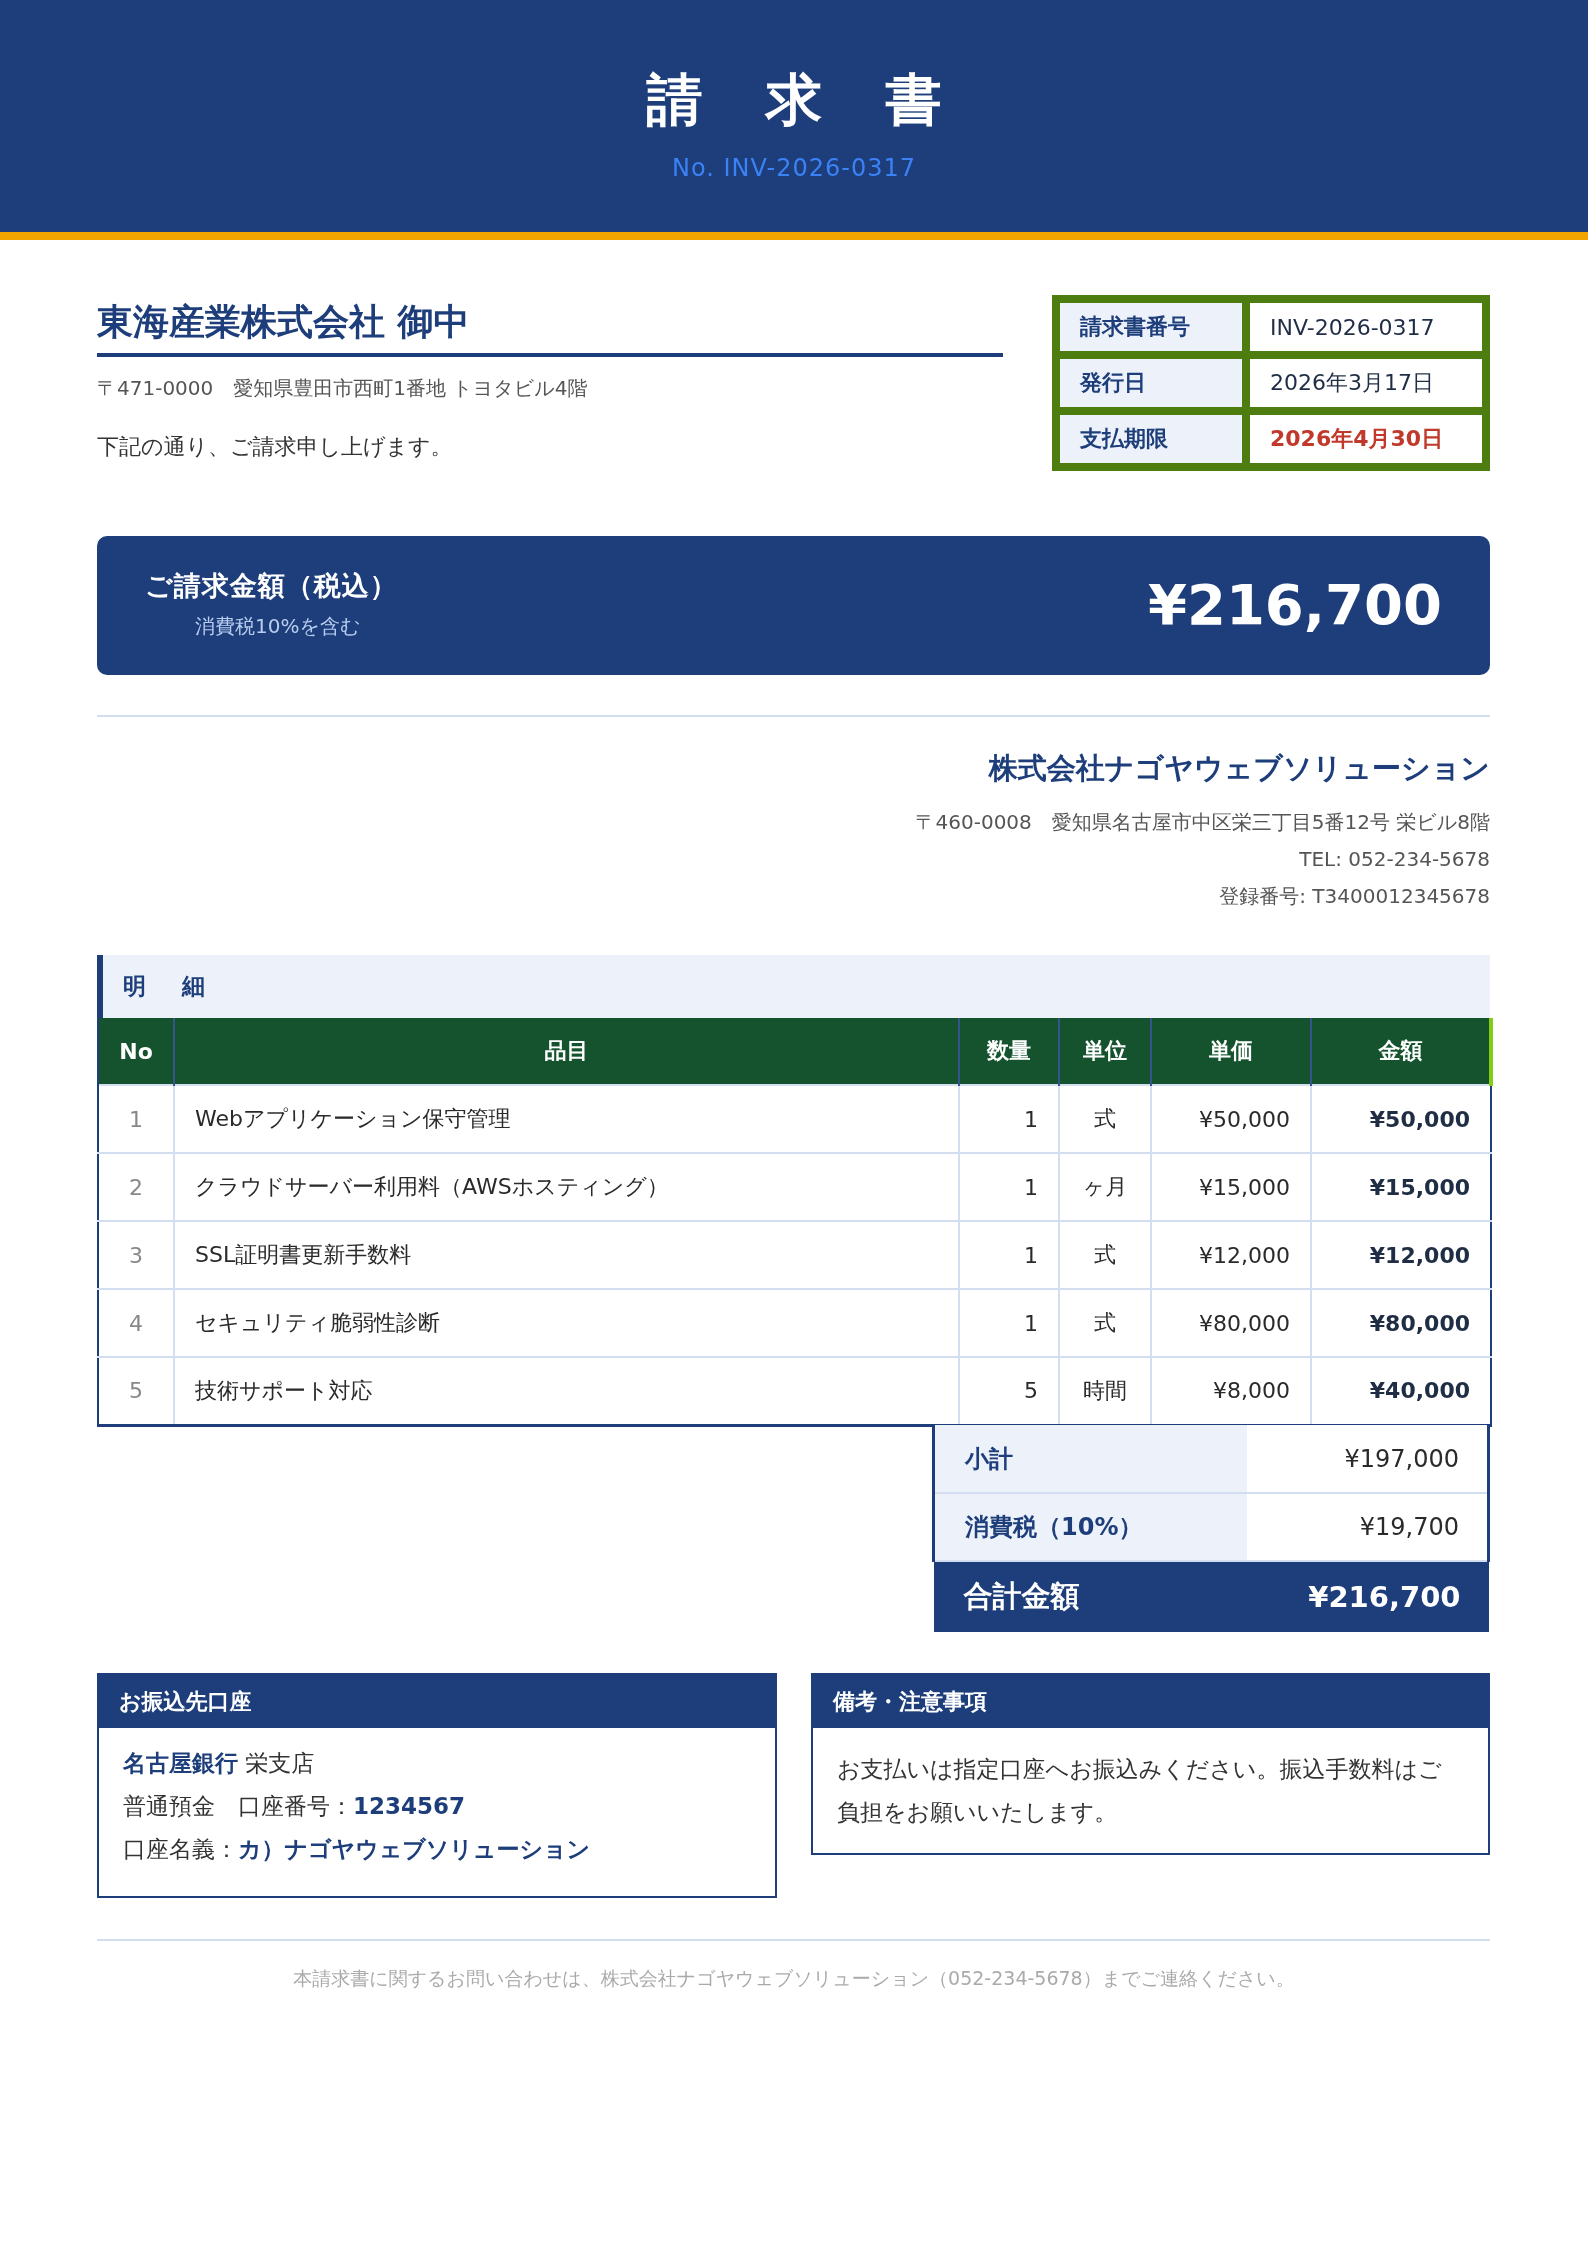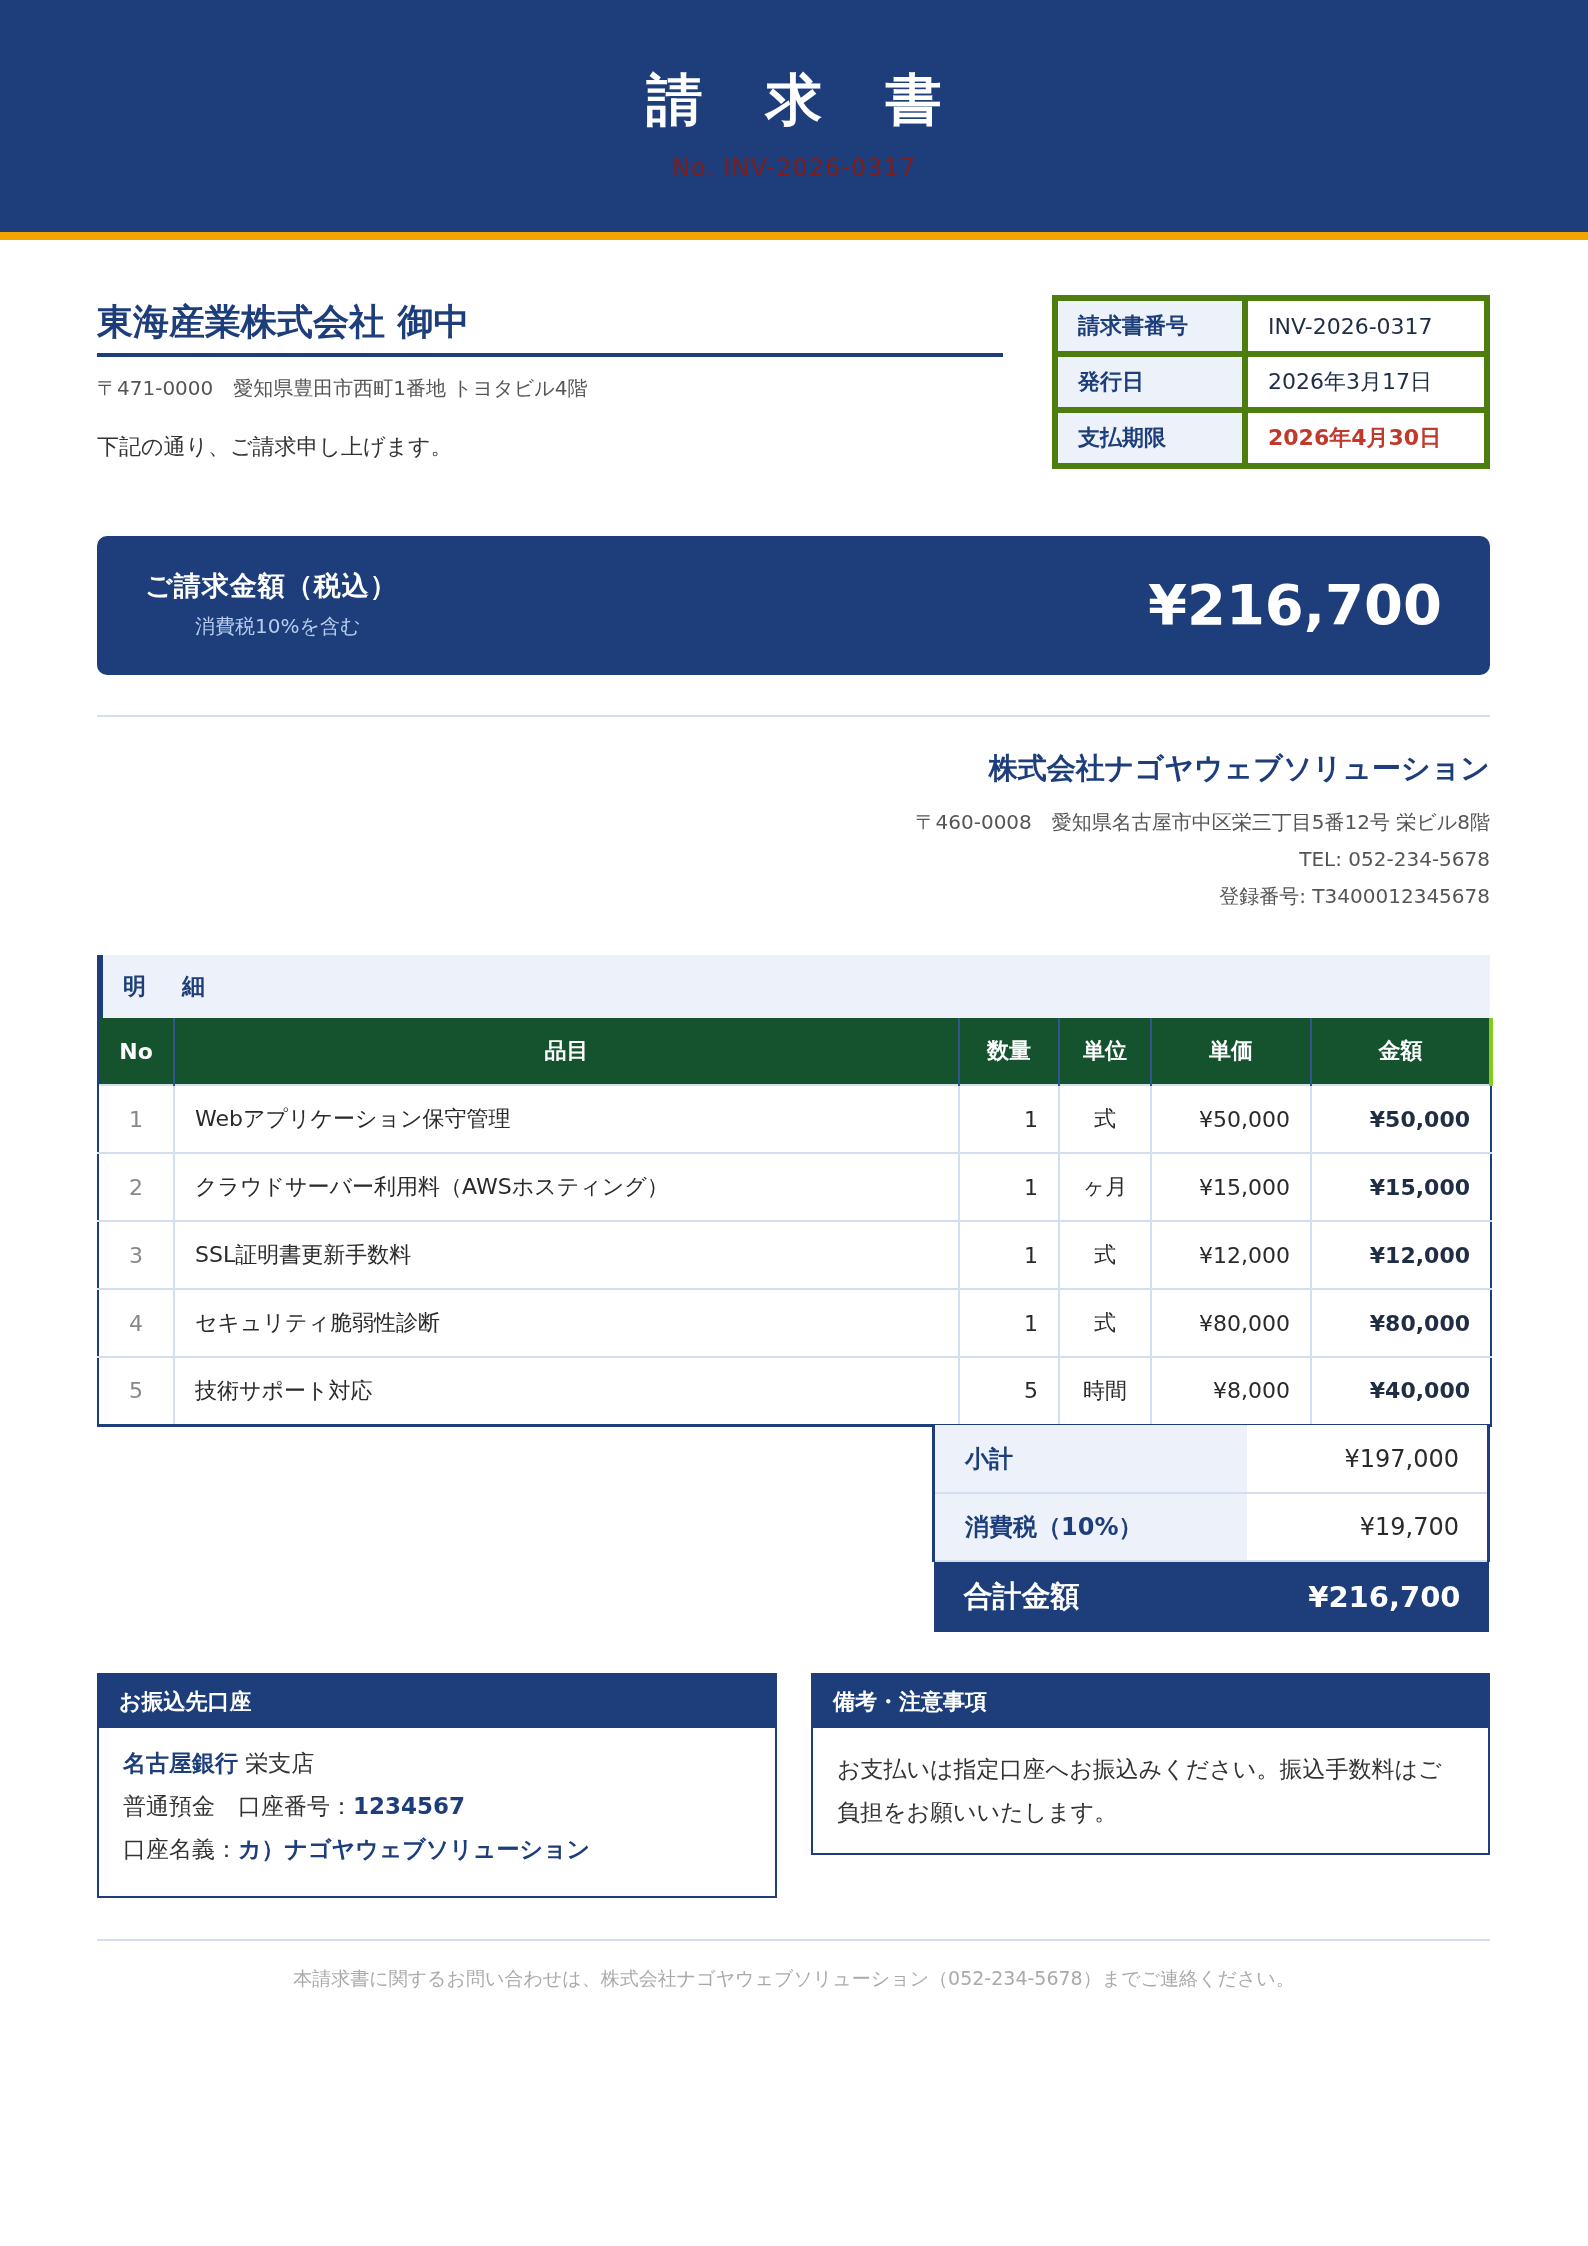--- a/index.html
+++ b/index.html
@@ -2,29 +2,29 @@
 <html><head>
 <meta charset="utf-8">
 <style>
   * { box-sizing: border-box; margin: 0; padding: 0; }
   html, body { width: 1588px; height: 2246px; background: #ffffff; }
   body { font-family: "DejaVu Sans", "Liberation Sans", sans-serif; color: #222; position: relative; overflow: hidden; }
 
   .header-band { position: absolute; left: 0; top: 0; width: 1588px; height: 232px; background: #1d3e7a; }
   .gold-strip { position: absolute; left: 0; top: 232px; width: 1588px; height: 8px; background: #f0a500; }
   .doc-title { position: absolute; left: 0; width: 1588px; top: 60px; text-align: center; color: #fff; font-size: 56px; font-weight: bold; letter-spacing: 22px; padding-left: 22px; line-height: 80px; }
-  .doc-number { position: absolute; left: 0; width: 1588px; top: 150px; text-align: center; color: #7f1d1d; font-size: 24px; letter-spacing: 1px; line-height: 36px; }
+  .doc-number { position: absolute; left: 0; width: 1588px; top: 150px; text-align: center; color: #3b82f6; font-size: 24px; letter-spacing: 1px; line-height: 36px; }
 
   .client-name { position: absolute; left: 97px; top: 298px; font-size: 36px; font-weight: bold; color: #1d3e7a; line-height: 48px; }
   .client-underline { position: absolute; left: 97px; top: 353px; width: 906px; height: 4px; background: #1d3e7a; }
   .client-address { position: absolute; left: 97px; top: 374px; font-size: 20px; color: #555; line-height: 28px; }
   .greeting { position: absolute; left: 97px; top: 431px; font-size: 22px; color: #333; line-height: 32px; }
 
   .info-table { position: absolute; left: 1052px; top: 295px; width: 438px; border-collapse: collapse; }
-  .info-table td { height: 56px; border: 6px solid #4d7c0f; font-size: 22px; padding: 0 20px; vertical-align: middle; }
+  .info-table td { height: 56px; border: 8px solid #4d7c0f; font-size: 22px; padding: 0 20px; vertical-align: middle; }
   .info-table td.lbl { width: 190px; background: #edf2fa; color: #1d3e7a; font-weight: bold; }
   .info-table td.val { background: #fff; color: #1f2d45; }
   .info-table td.val.due { color: #c0392b; font-weight: bold; }
 
   .amount-box { position: absolute; left: 97px; top: 536px; width: 1393px; height: 139px; background: #1d3e7a; border-radius: 10px; }
   .amount-label { position: absolute; left: 48px; top: 30px; color: #fff; font-size: 27px; font-weight: bold; line-height: 40px; letter-spacing: 1px; }
   .amount-sub { position: absolute; left: 98px; top: 76px; color: #b8cdf0; font-size: 20px; line-height: 28px; }
   .amount-value { position: absolute; right: 48px; top: 34px; color: #fff; font-size: 56px; font-weight: bold; line-height: 70px; }
 
   .divider { position: absolute; left: 97px; top: 715px; width: 1393px; height: 2px; background: #d3dff0; }

